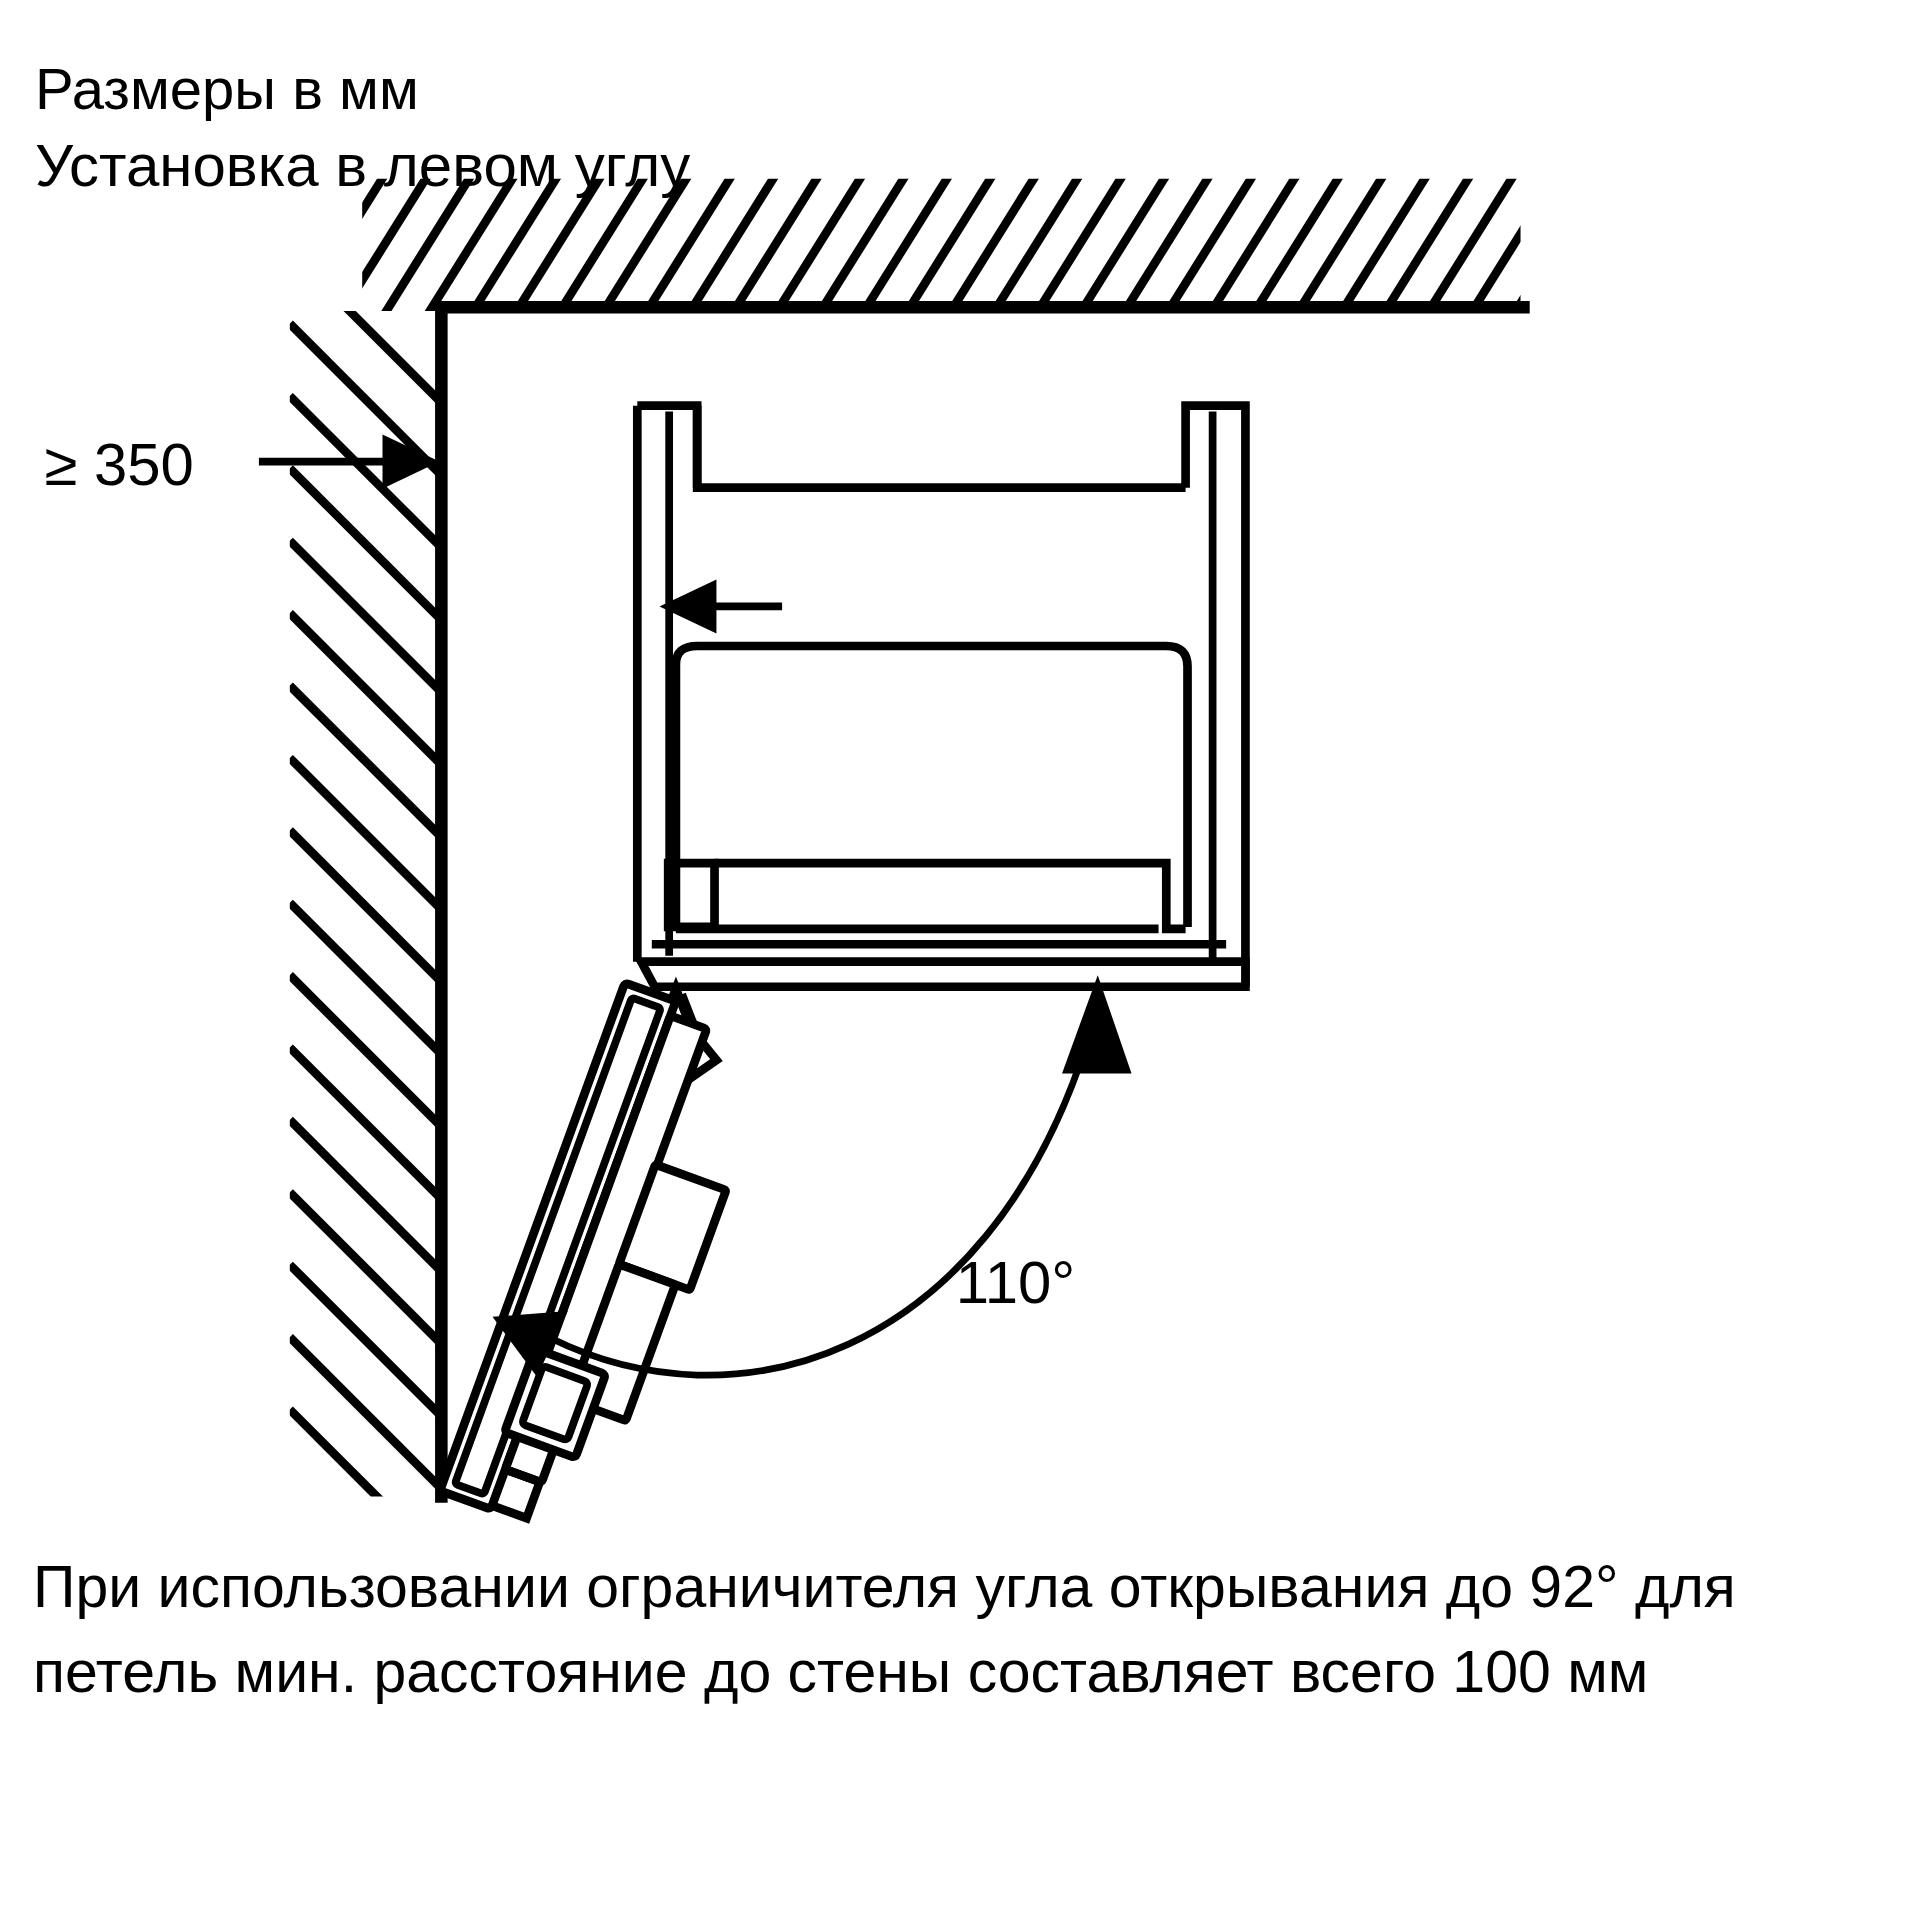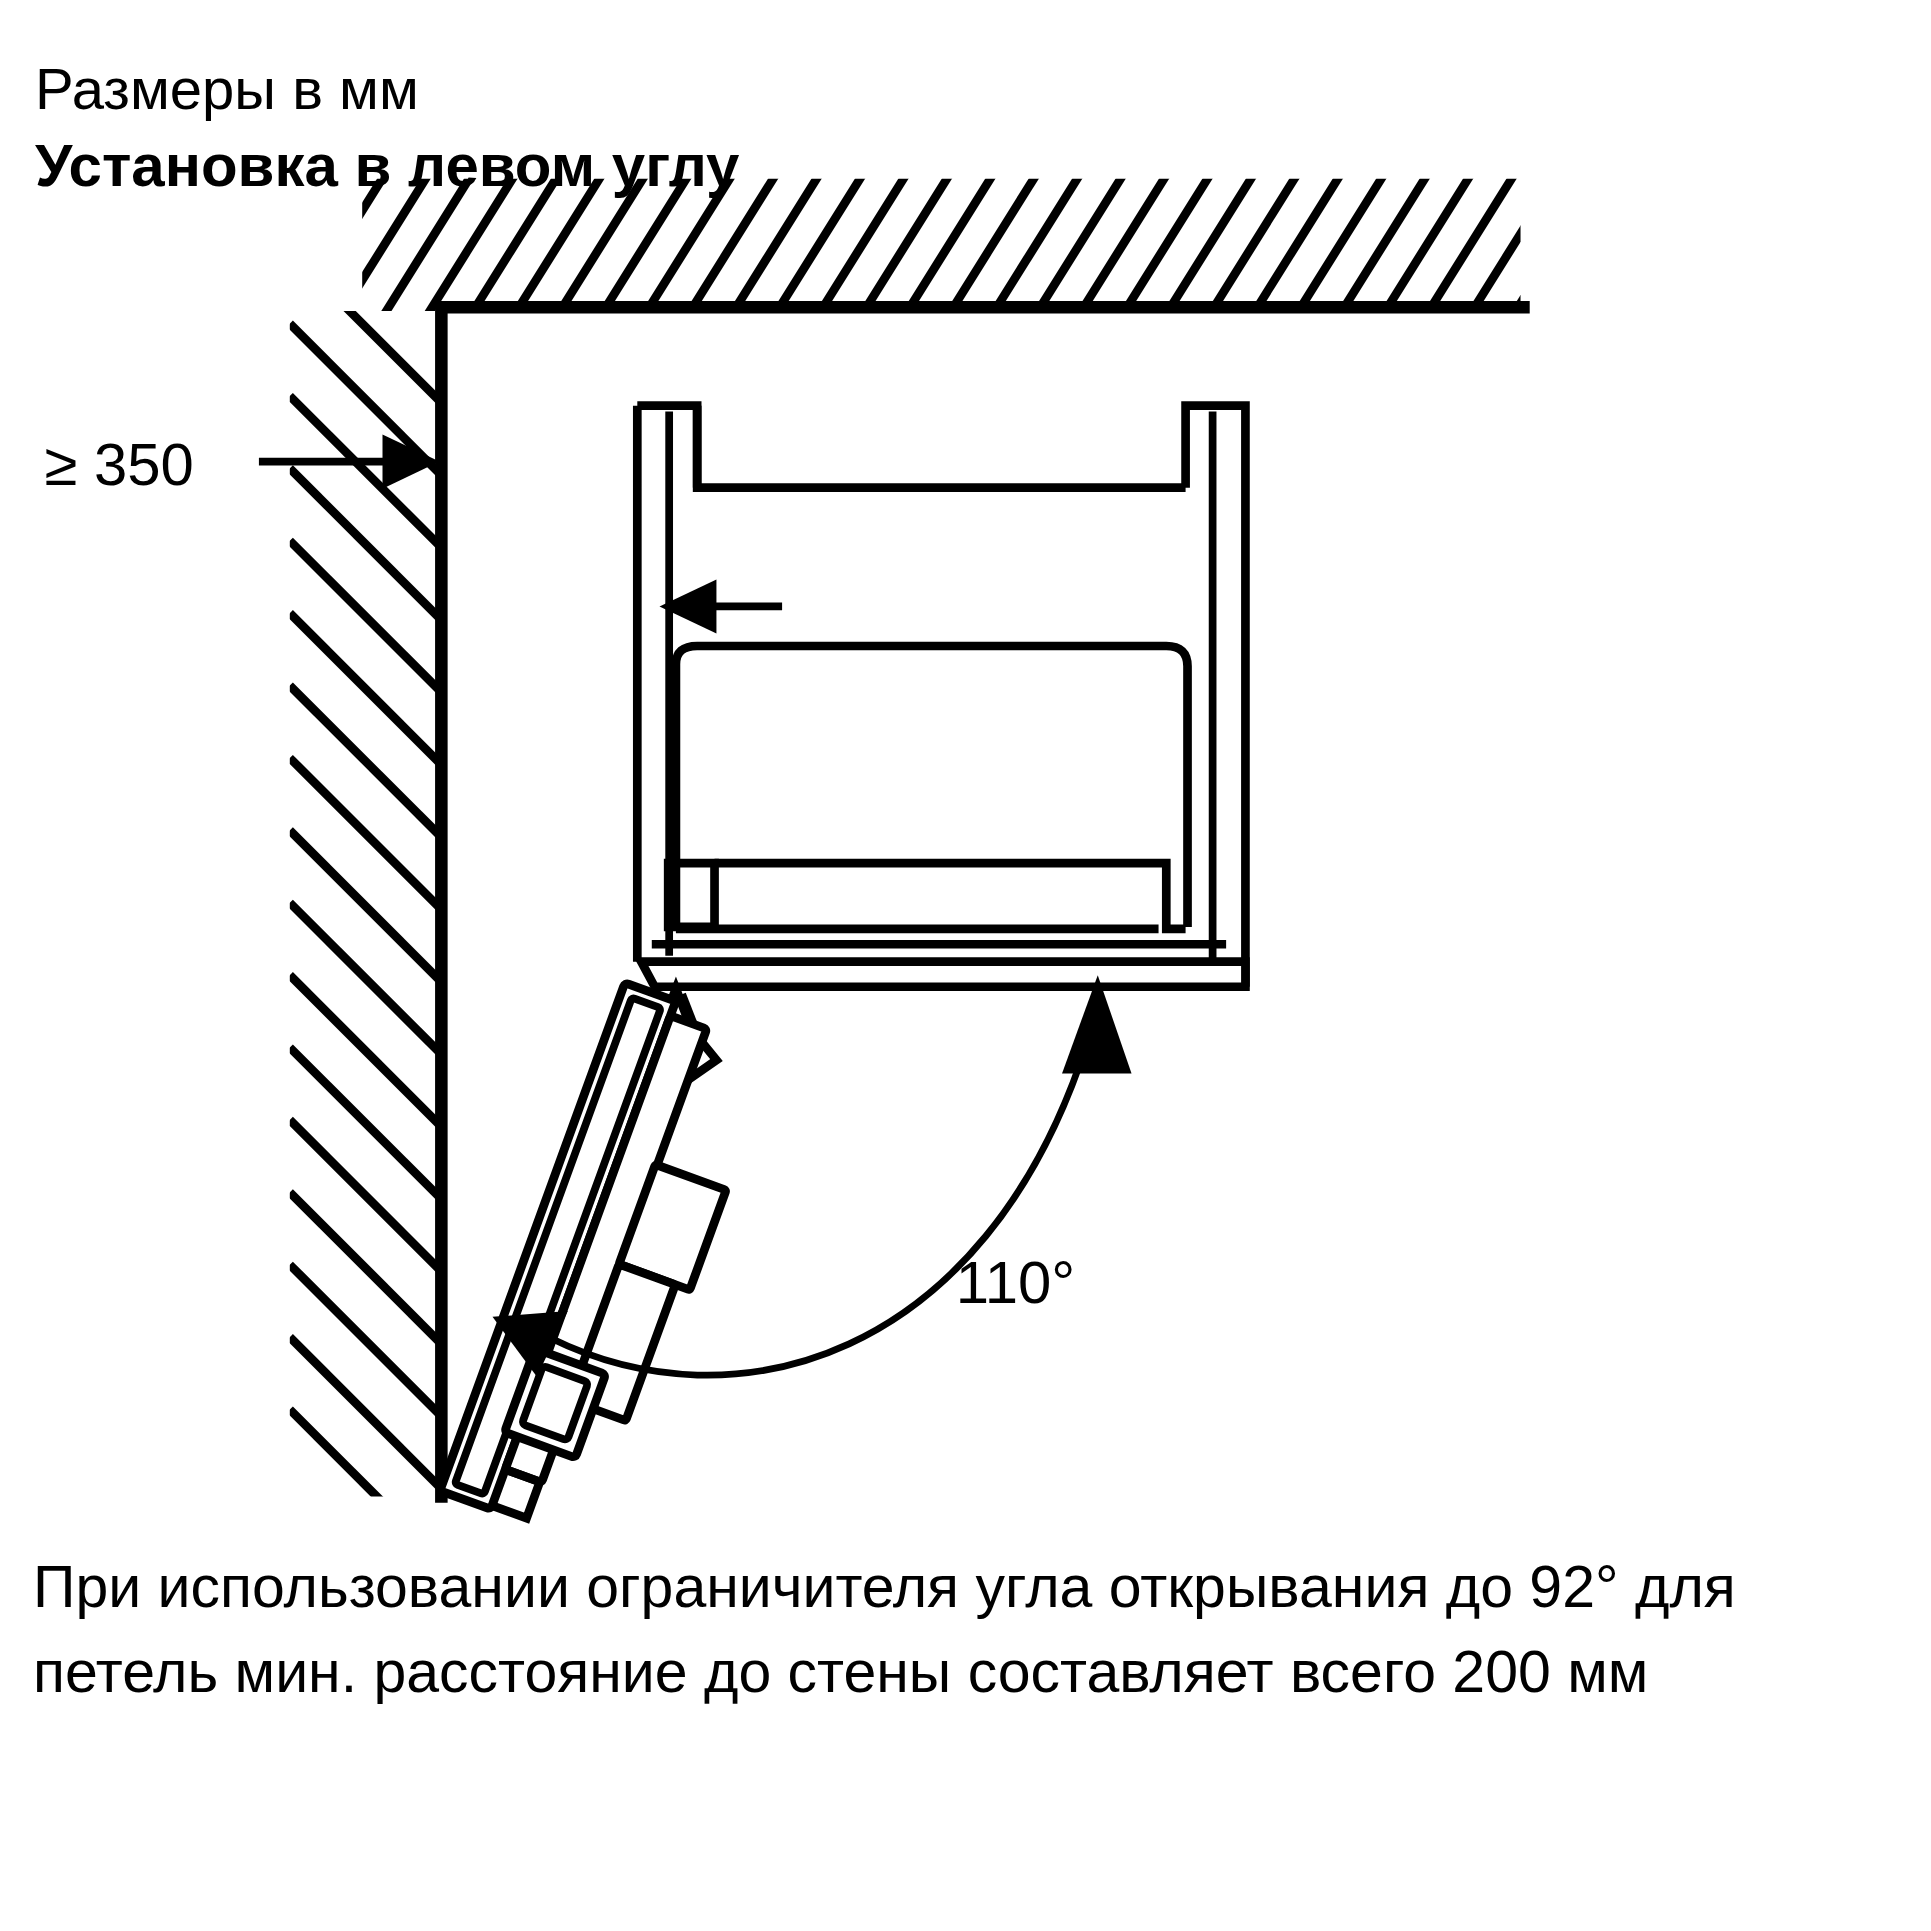--- a/index.html
+++ b/index.html
@@ -28,21 +28,21 @@
     margin-top: 34px;
   }
   .hdr-line1 {
     font-size: 58px;
     font-weight: 400;
     line-height: 75px;
     white-space: nowrap;
   }
   .hdr-line2 {
     font-size: 60px;
-    font-weight: 700;
+    font-weight: 400;
     line-height: 79px;
     white-space: nowrap;
   }
   .figure {
     position: absolute;
     left: 0;
     top: 145px;
     width: 1931px;
     height: 1390px;
   }
@@ -235,16 +235,16 @@
 
         <polygon points="1137,860 1172,962 1100,962" fill="#000000"></polygon>
       </g>
 
       <text class="dim-350" x="46" y="352" font-family="Liberation Sans, sans-serif" font-size="62" fill="#000000">≥ 350</text>
 
       <text class="ang-110" x="990" y="1200" font-family="Liberation Sans, sans-serif" font-size="62" fill="#000000">110°</text>
     </svg>
   </div>
 
-  <div class="footnote">При использовании ограничителя угла открывания до 92° для петель мин. расстояние до стены составляет всего 200 мм</div>
+  <div class="footnote">При использовании ограничителя угла открывания до 92° для петель мин. расстояние до стены составляет всего 100 мм</div>
 
 </div>
 
 
 </body></html>

